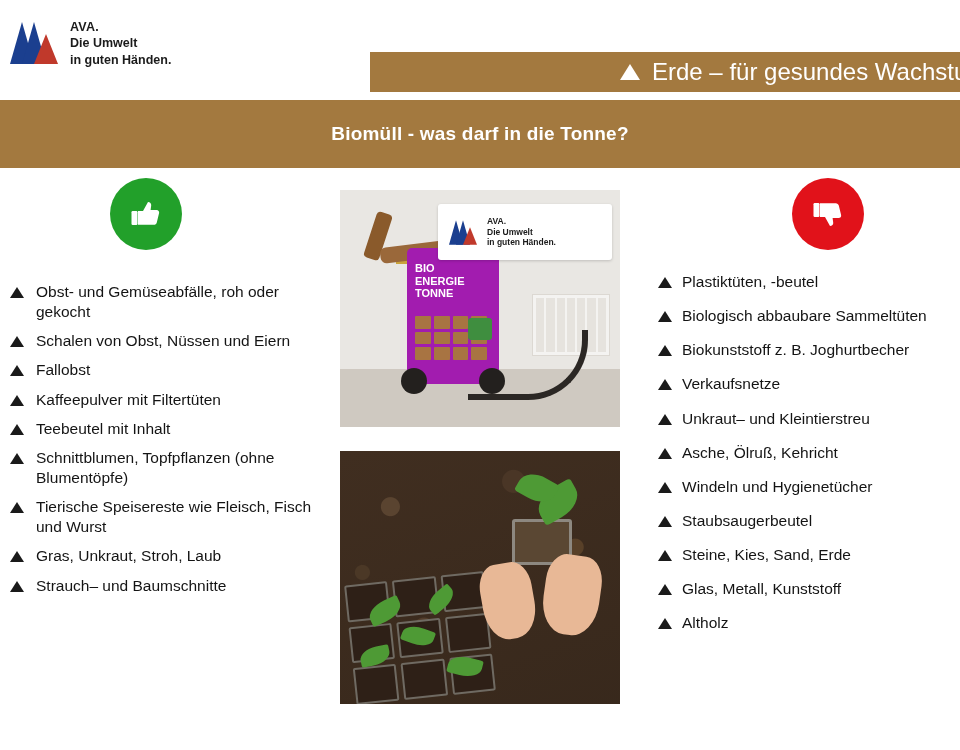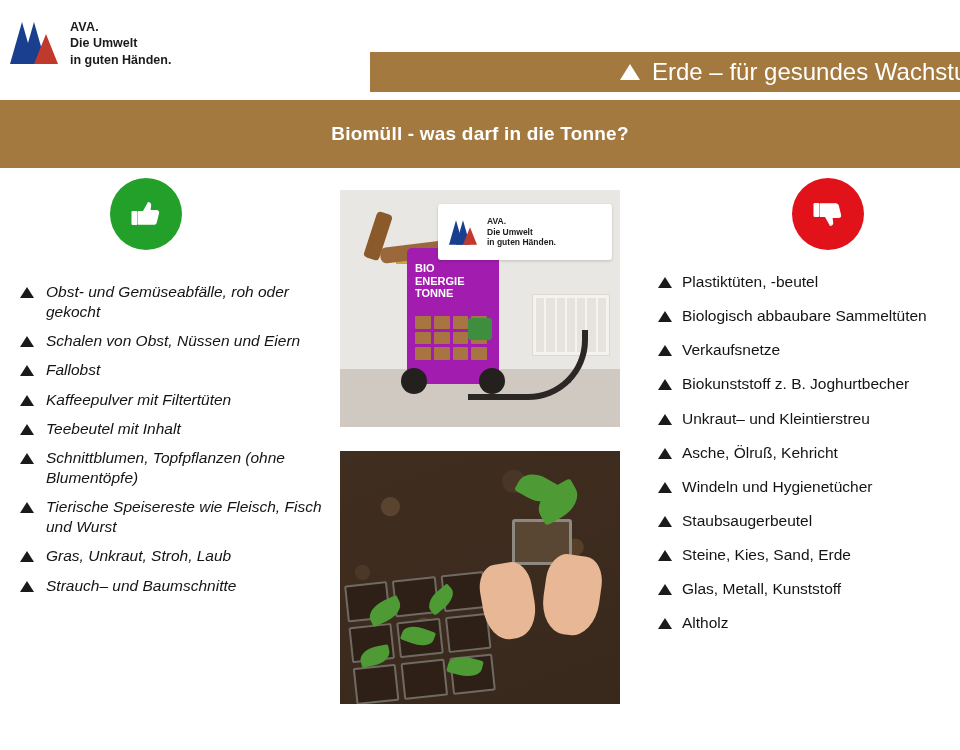--- a/index.html
+++ b/index.html
@@ -107,21 +107,21 @@
     color: #141414;
     line-height: 1.30;
   }
   ul.bullets li .tri-b {
     position: absolute; left: 4px; top: 5px;
     width: 0; height: 0;
     border-left: 7px solid transparent;
     border-right: 7px solid transparent;
     border-bottom: 11px solid #1a1a1a;
   }
-  .col-left  ul.bullets { padding-left: 16px; font-style: italic; }
+  .col-left  ul.bullets { padding-left: 6px; }
   .col-right ul.bullets li { padding-left: 34px; margin-bottom: 14px; }
   .col-right ul.bullets li .tri-b { left: 10px; }
 
   
   .photo {
     position: relative;
     width: 280px;
     overflow: hidden;
   }
   .photo-bin {
@@ -388,22 +388,22 @@
   <div class="col-right">
     <div class="badge down">
       <svg width="40" height="40" viewBox="0 0 40 40" aria-hidden="true">
         <path d="M12 23h5l5 9c2 0 3.5-1.5 3.2-3.6L24.6 24h6c1.7 0 2.9-1.5 2.5-3.1l-2.3-9.3C30.5 10.2 29.2 9.2 27.8 9.2H12z" fill="#ffffff"></path>
         <rect x="5.5" y="9" width="6" height="14" rx="1.2" fill="#ffffff"></rect>
       </svg>
     </div>
     <ul class="bullets">
       <li><span class="tri-b"></span><span>Plastiktüten, -beutel</span></li>
       <li><span class="tri-b"></span><span>Biologisch abbaubare Sammeltüten</span></li>
+      <li><span class="tri-b"></span><span>Biokunststoff z. B. Joghurtbecher</span></li>
       <li><span class="tri-b"></span><span>Verkaufsnetze</span></li>
-      <li><span class="tri-b"></span><span>Biokunststoff z. B. Joghurtbecher</span></li>
       <li><span class="tri-b"></span><span>Unkraut– und Kleintierstreu</span></li>
       <li><span class="tri-b"></span><span>Asche, Ölruß, Kehricht</span></li>
       <li><span class="tri-b"></span><span>Windeln und Hygienetücher</span></li>
       <li><span class="tri-b"></span><span>Staubsaugerbeutel</span></li>
       <li><span class="tri-b"></span><span>Steine, Kies, Sand, Erde</span></li>
       <li><span class="tri-b"></span><span>Glas, Metall, Kunststoff</span></li>
       <li><span class="tri-b"></span><span>Altholz</span></li>
     </ul>
   </div>
 

